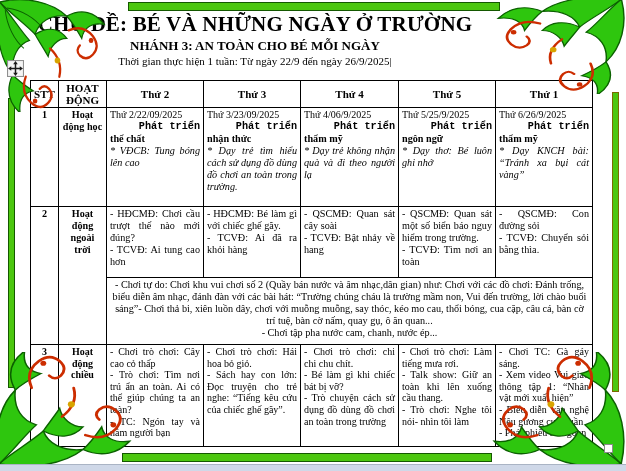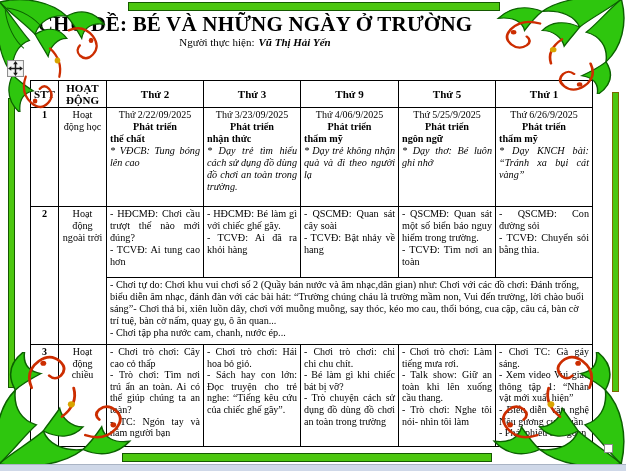--- a/index.html
+++ b/index.html
@@ -12,26 +12,26 @@
   .timeline{font-size:11px;margin-top:2px;line-height:13px;}
   .author{font-size:11px;line-height:13px;}
   .author .name{font-weight:bold;font-style:italic;margin-left:4px;}
   
   .sched{position:absolute;left:30px;top:80px;width:562px;border-collapse:collapse;
          table-layout:fixed;z-index:2;}
   .sched th,.sched td{border:1.5px solid #000;padding:1px 3px;vertical-align:top;
          font-size:10.2px;line-height:12px;overflow:hidden;}
   .sched th{font-weight:bold;text-align:center;vertical-align:middle;font-size:11px;line-height:12px;}
   .td-stt{text-align:center;vertical-align:middle;font-weight:bold;}
-  .td-act{text-align:center;vertical-align:middle;font-weight:normal;}
-  .date{text-align:center;font-size:10px;line-height:12px;}
-  .dom1{font-weight:bold;text-align:center;}
+  .td-act{text-align:center;vertical-align:middle;font-weight:bold;}
+  .date{text-align:left;font-size:10px;line-height:12px;}
+  .dom1{font-weight:bold;text-align:right;font-family:Liberation Mono, monospace;}
   .dom2{font-weight:bold;text-align:left;}
   .cont{text-align:justify;font-style:italic;}
-  .pre{white-space:pre-line;}
+  .pre{white-space:pre-line;text-align:center;}
   .just{text-align:justify;margin-left:41px;}
   tr.r3 td{font-size:10px;line-height:11.6px;}
   .td-free{font-size:10.2px;line-height:12.6px;}
   
   .bar{position:absolute;background:#4cc70f;border:1.5px solid #145800;z-index:1;box-sizing:border-box;}
   .bar-top{left:128px;top:2px;width:372px;height:9px;}
   .bar-bottom{left:122px;top:453px;width:370px;height:9px;z-index:3;}
   .bar-left{left:8px;top:98px;width:7px;height:290px;}
   .bar-right{left:612px;top:92px;width:7px;height:300px;border-color:#7a6a00;}
   .orn{position:absolute;z-index:3;pointer-events:none;}
@@ -51,40 +51,41 @@
 
 <div class="page">
 
   <div class="bar bar-top"></div>
   <div class="bar bar-bottom"></div>
   <div class="bar bar-left"></div>
   <div class="bar bar-right"></div>
 
   <div class="titles">
     <div class="title">CHỦ ĐỀ: BÉ VÀ NHỮNG NGÀY Ở TRƯỜNG</div>
-    <div class="author"><span>Người thực hiện:</span><span class="name">Vũ Thị Hải Yến</span></div>
+    <div class="subtitle">NHÁNH 3: AN TOÀN CHO BÉ MỖI NGÀY</div>
+    <div class="timeline">Thời gian thực hiện 1 tuần: Từ ngày 22/9 đến ngày 26/9/2025|</div>
   </div>
 
   <table class="sched">
     <colgroup>
       <col style="width:28px">
         <col style="width:48px">
         <col style="width:97px">
       <col style="width:97px">
         <col style="width:98px">
         <col style="width:97px">
         <col style="width:97px">
     </colgroup>
     <tbody>
         <tr style="height:24px">
       <th>STT</th>
       <th>HOẠT ĐỘNG</th>
       <th>Thứ 2</th>
       <th>Thứ 3</th>
-      <th>Thứ 9</th>
+      <th>Thứ 4</th>
       <th>Thứ 5</th>
       <th>Thứ 1</th>
     </tr>
     <tr style="height:99px">
       <td class="td-stt">1</td>
       <td class="td-act">Hoạt động học</td>
       <td>
         <div class="date">Thứ 2/22/09/2025</div>
         <div class="dom1">Phát triển</div>
         <div class="dom2">thể chất</div>

